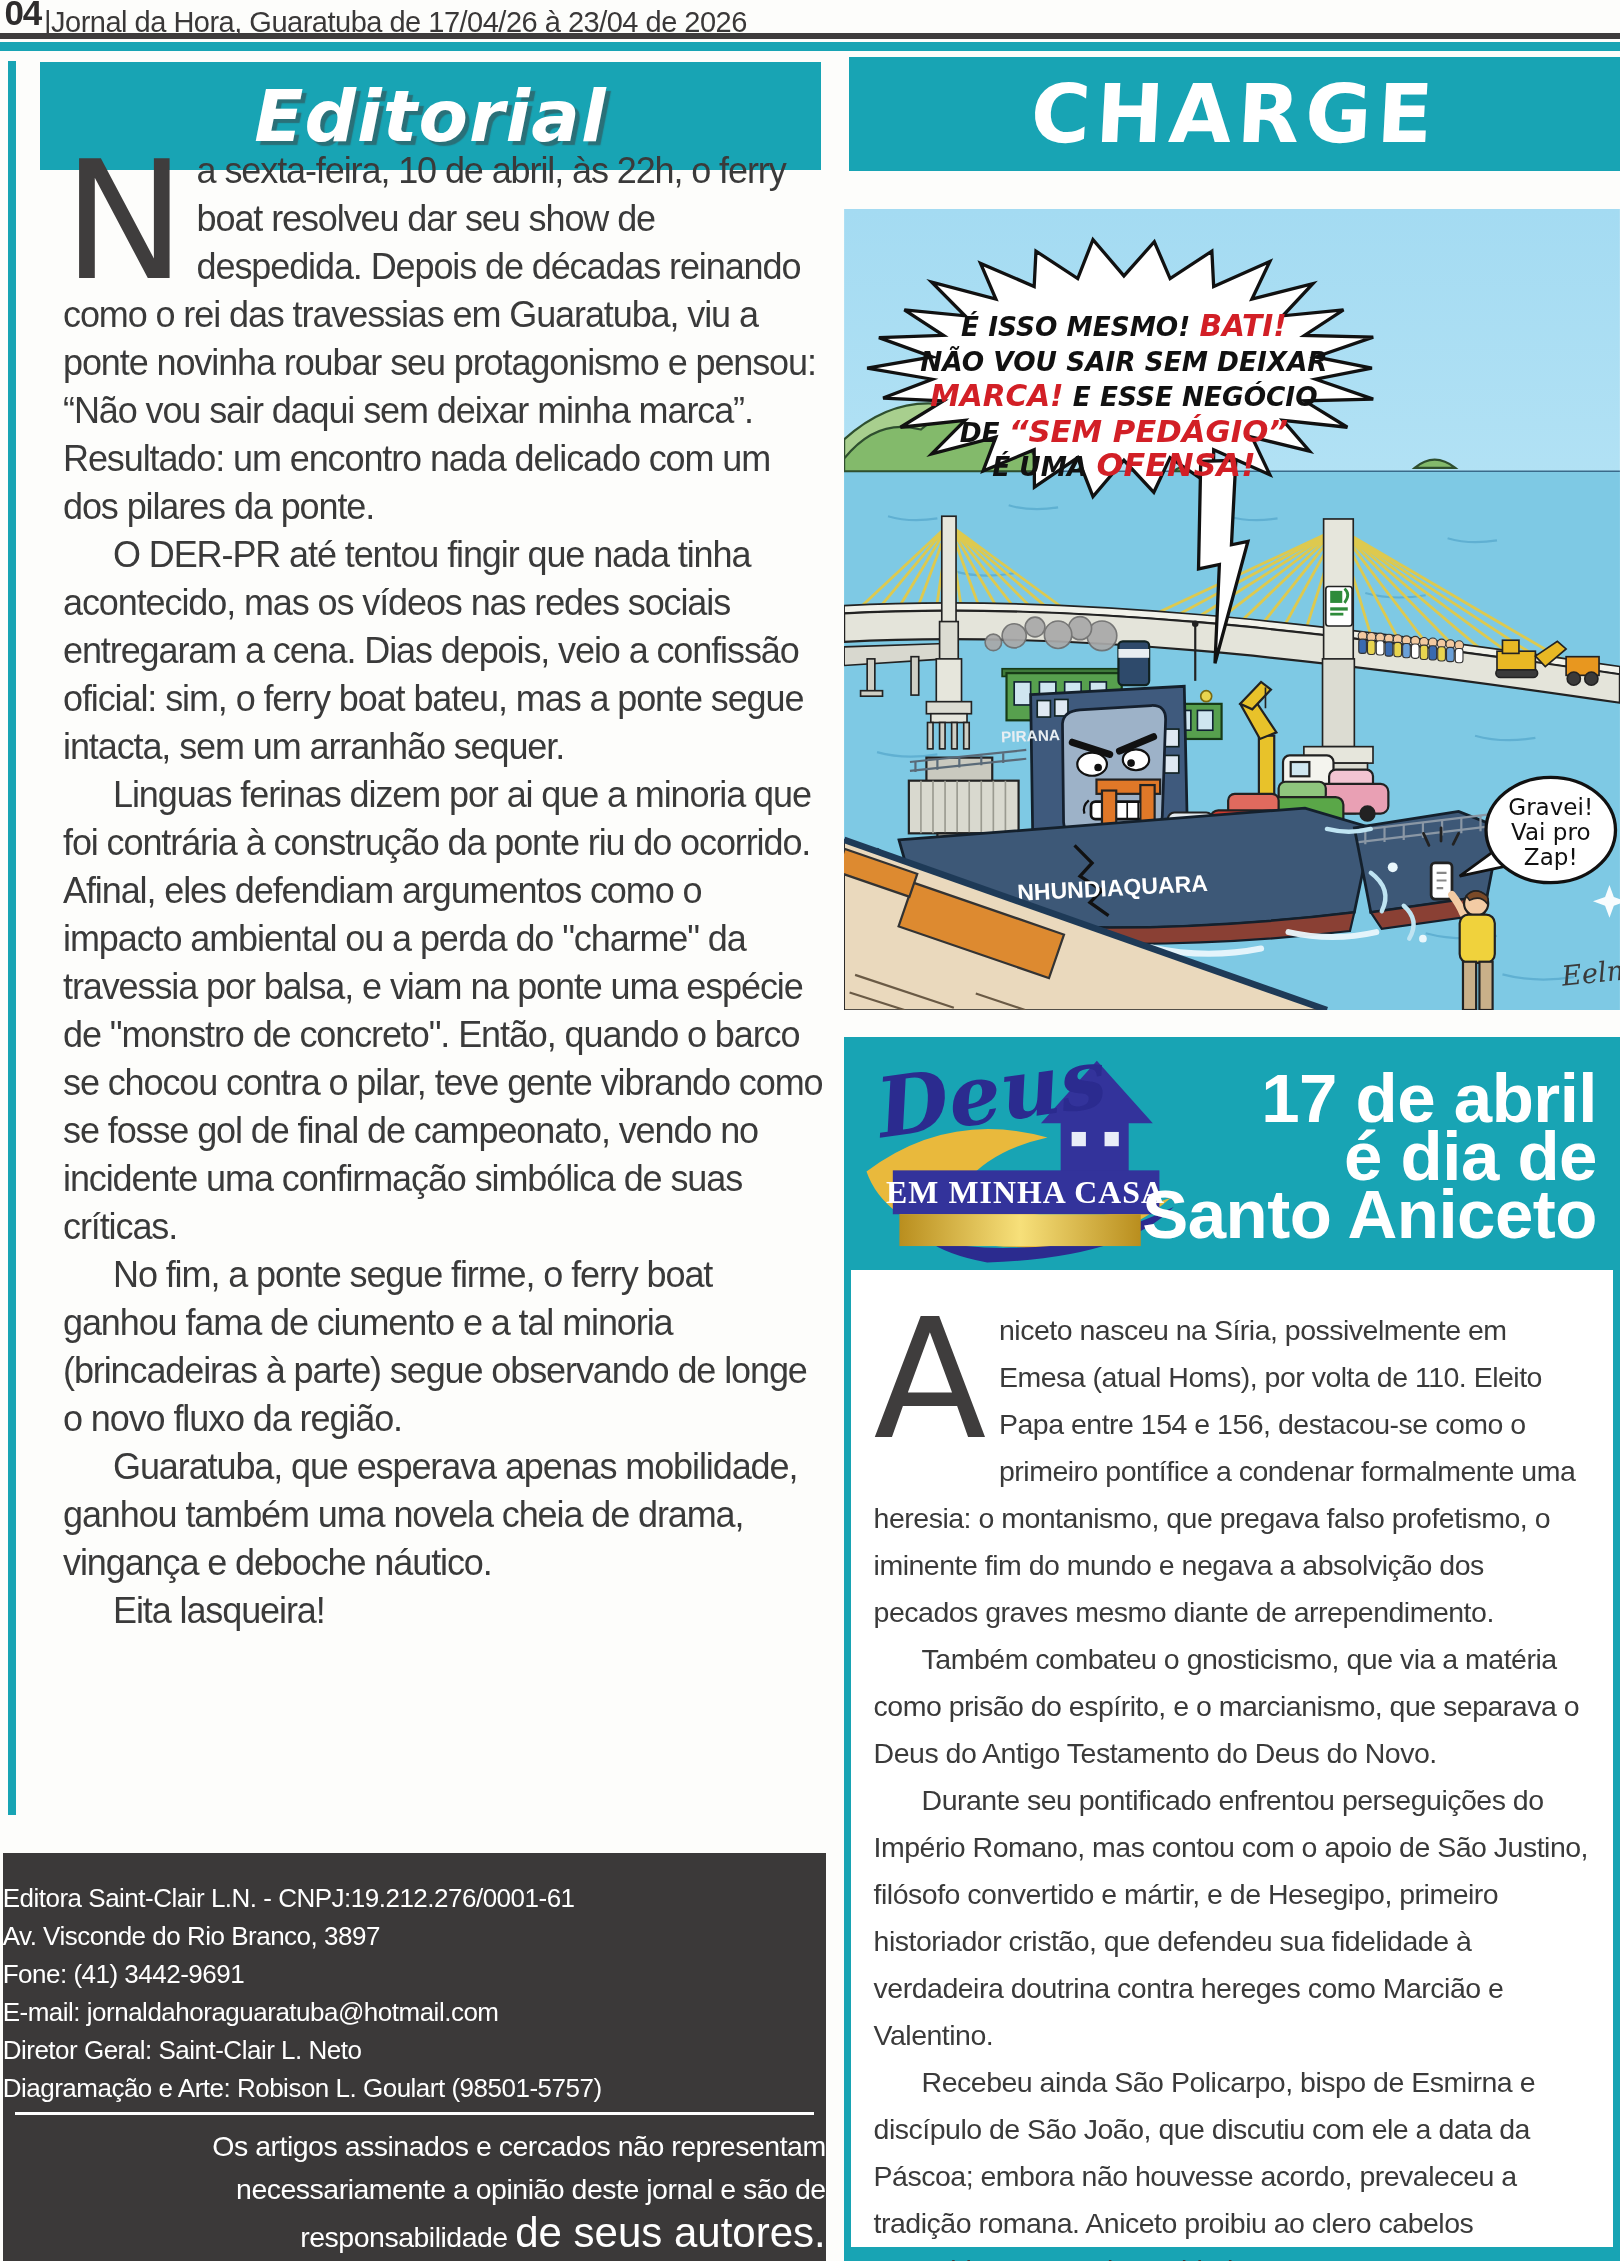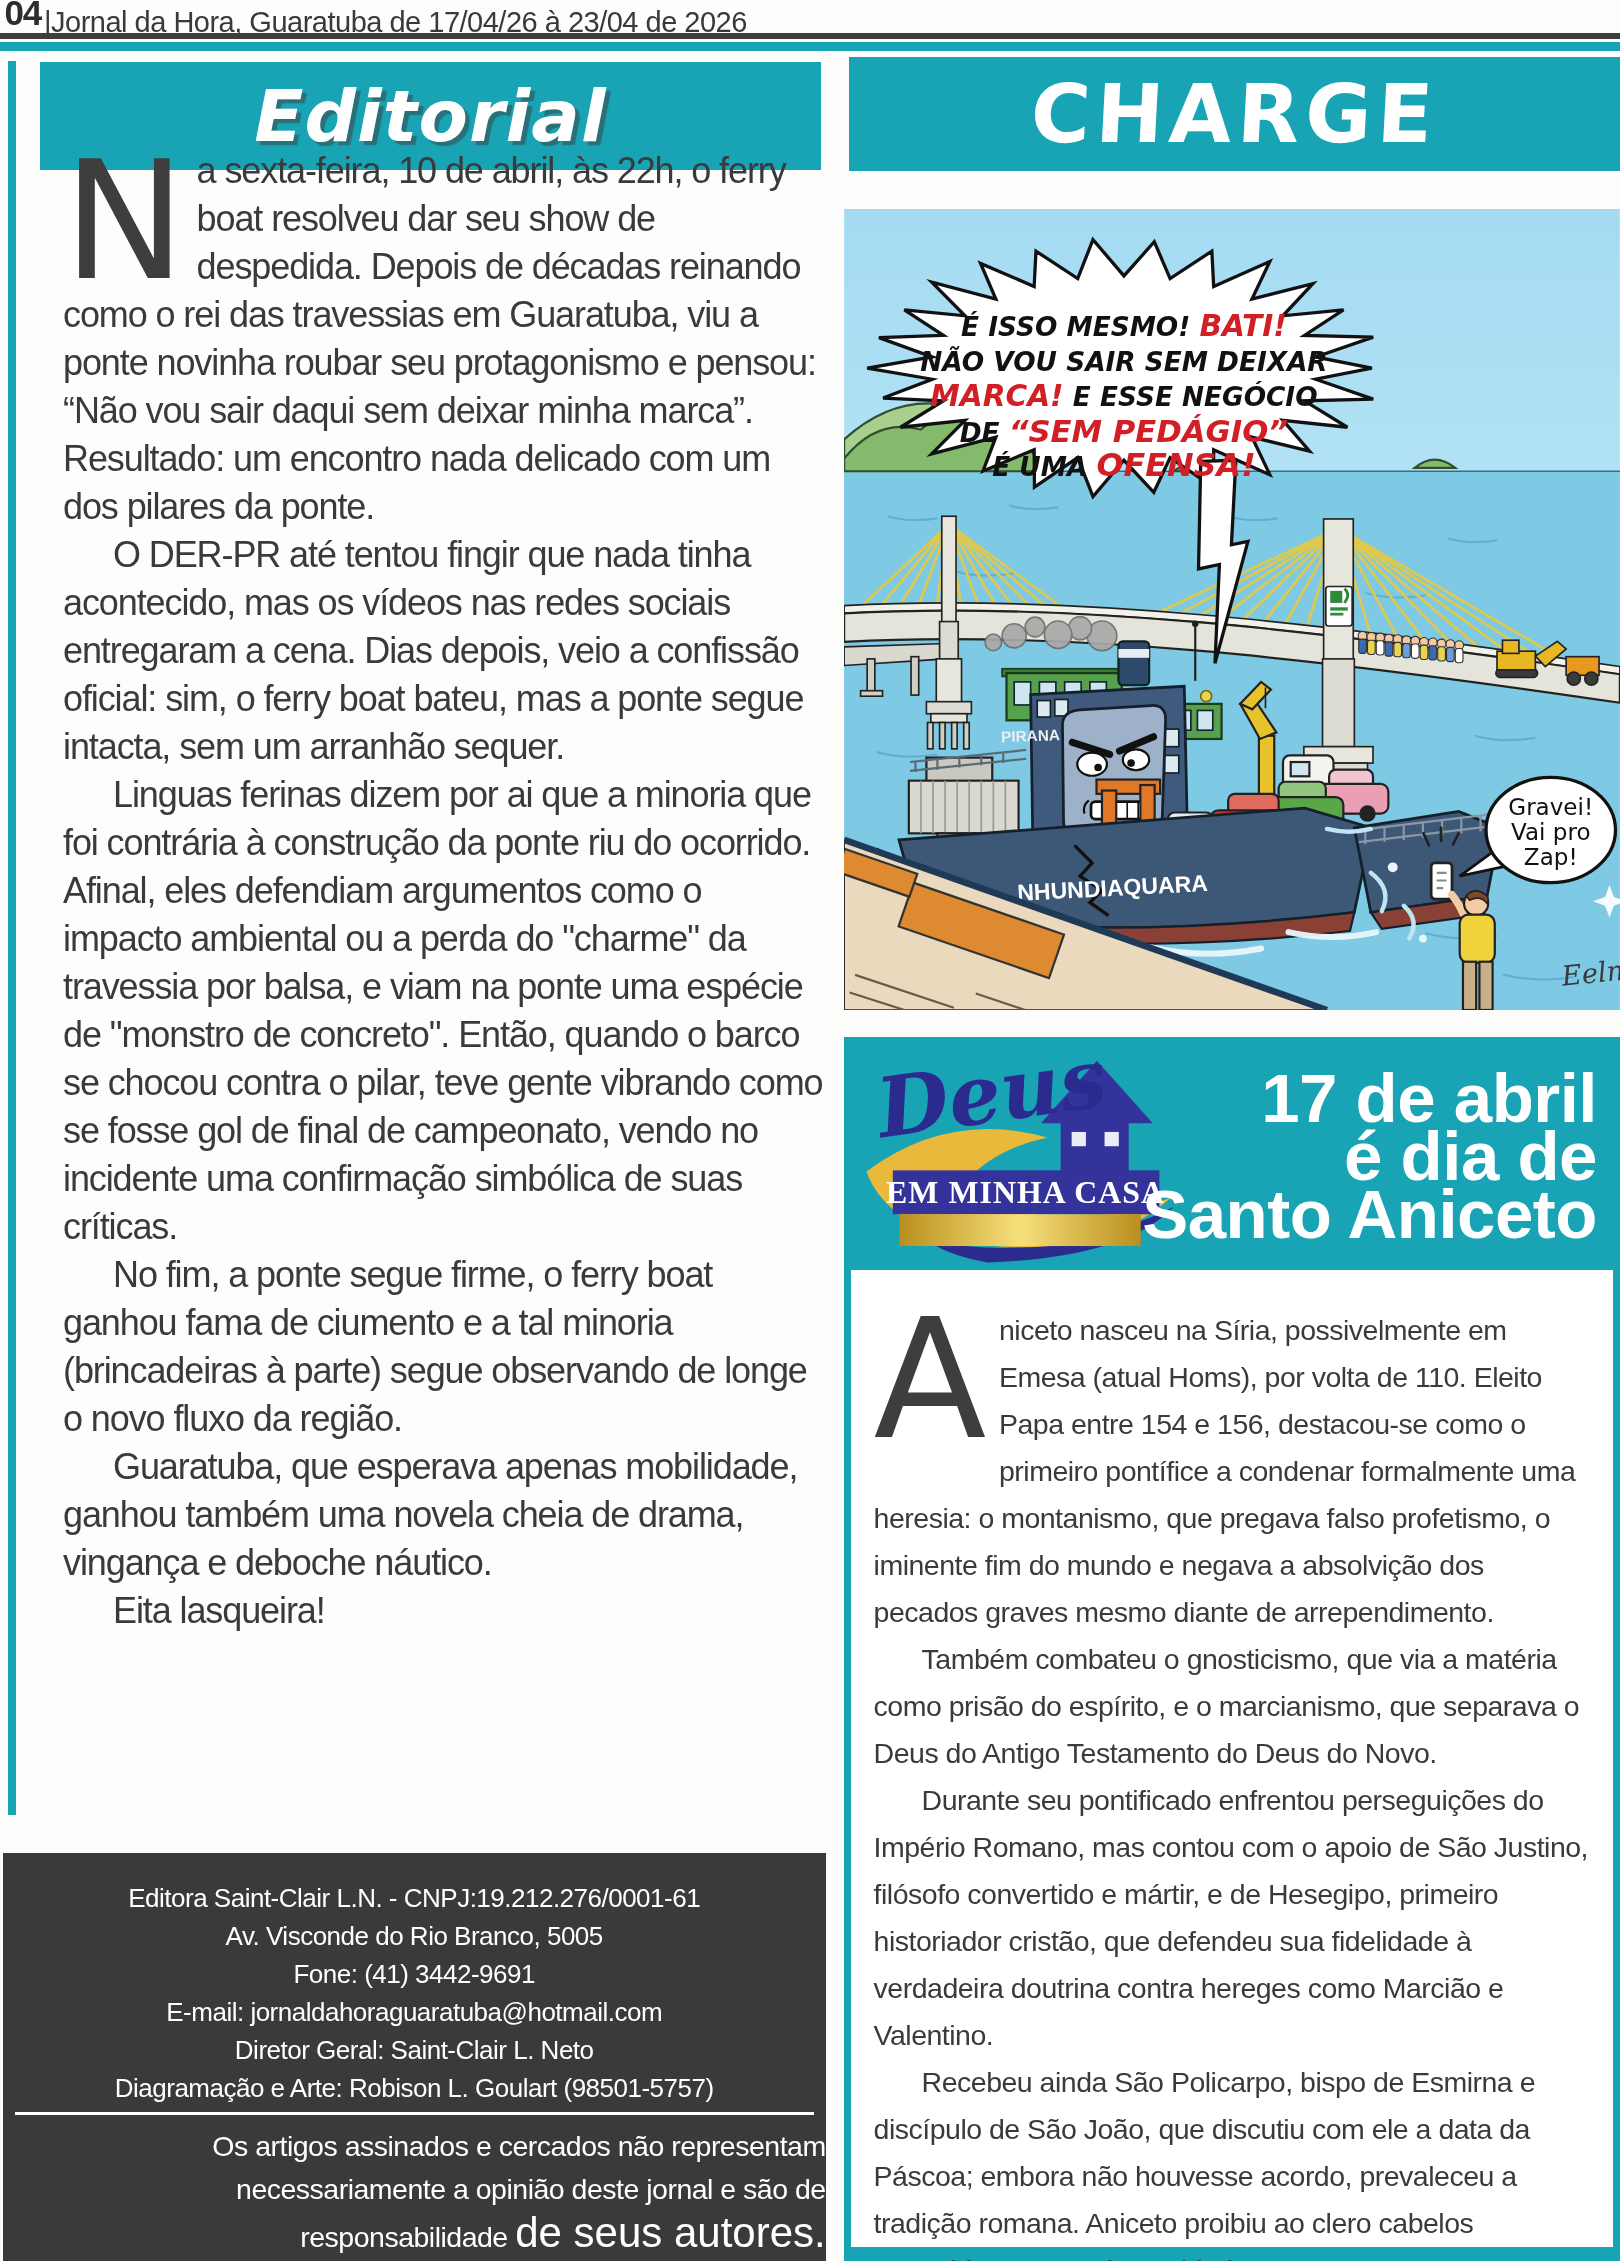--- a/index.html
+++ b/index.html
@@ -22,21 +22,21 @@
     font-size:72px;color:#ffffff;letter-spacing:1.1px;
     text-shadow:4.4px 4.4px 1.1px rgba(60,60,60,.5);}
   .editorial-body{left:63px;top:147px;width:764px;font-size:36px;line-height:48px;
     letter-spacing:-1.1px;color:#3a3a3a;}
   .editorial-body p{margin:0;}
   .indent{text-indent:50px;}
   .dropcap{float:left;font-family:"DejaVu Sans",sans-serif;font-size:164px;line-height:137px;
     margin:5.5px 12px 0 0;color:#3f3d3d;}
   
   .dark-box{left:2.7px;top:1853px;width:823px;height:408px;background:#3b3939;color:#fff;}
-  .publisher{position:absolute;left:0;top:26px;width:100%;text-align:center;
+  .publisher{position:absolute;left:0;top:26px;width:100%;text-align:left;
     font-size:26px;line-height:38px;letter-spacing:-0.5px;}
   .divider{position:absolute;left:12px;top:259px;width:799px;border-top:3.8px solid #ffffff;}
   .disclaimer{position:absolute;left:0;top:272px;width:100%;text-align:right;
     font-size:28.5px;line-height:43px;letter-spacing:-0.5px;}
   .disclaimer .big{font-size:42px;letter-spacing:0;}
   
   .charge-head{left:849px;top:57px;width:772px;height:114px;background:#18a4b4;
     display:flex;align-items:center;justify-content:center;}
   .charge-head span{font-family:"DejaVu Sans",sans-serif;font-weight:bold;font-size:81px;
     color:#ffffff;letter-spacing:5.5px;transform:skewX(-3deg);}
@@ -70,21 +70,21 @@
   <p class="indent"><span>O DER-PR até tentou fingir que nada tinha acontecido, mas os vídeos nas redes sociais entregaram a cena. Dias depois, veio a confissão oficial: sim, o ferry boat bateu, mas a ponte segue intacta, sem um arranhão sequer.</span></p>
   <p class="indent"><span>Linguas ferinas dizem por ai que a minoria que foi contrária à construção da ponte riu do ocorrido. Afinal, eles defendiam argumentos como o impacto ambiental ou a perda do "charme" da travessia por balsa, e viam na ponte uma espécie de "monstro de concreto". Então, quando o barco se chocou contra o pilar, teve gente vibrando como se fosse gol de final de campeonato, vendo no incidente uma confirmação simbólica de suas críticas.</span></p>
   <p class="indent"><span>No fim, a ponte segue firme, o ferry boat ganhou fama de ciumento e a tal minoria (brincadeiras à parte) segue observando de longe o novo fluxo da região.</span></p>
   <p class="indent"><span>Guaratuba, que esperava apenas mobilidade, ganhou também uma novela cheia de drama, vingança e deboche náutico.</span></p>
   <p class="indent"><span>Eita lasqueira!</span></p>
 </div>
 
 <div class="abs dark-box">
   <div class="publisher">
     <div>Editora Saint-Clair L.N. - CNPJ:19.212.276/0001-61</div>
-    <div>Av. Visconde do Rio Branco, 5005</div>
+    <div>Av. Visconde do Rio Branco, 3897</div>
     <div>Fone: (41) 3442-9691</div>
     <div>E-mail: jornaldahoraguaratuba@hotmail.com</div>
     <div>Diretor Geral: Saint-Clair L. Neto</div>
     <div>Diagramação e Arte: Robison L. Goulart (98501-5757)</div>
   </div>
   <div class="divider"></div>
   <div class="disclaimer">
     <div>Os artigos assinados e cercados não representam</div>
     <div>necessariamente a opinião deste jornal e são de</div>
     <div><span>responsabilidade </span><span class="big">de seus autores.</span></div>

